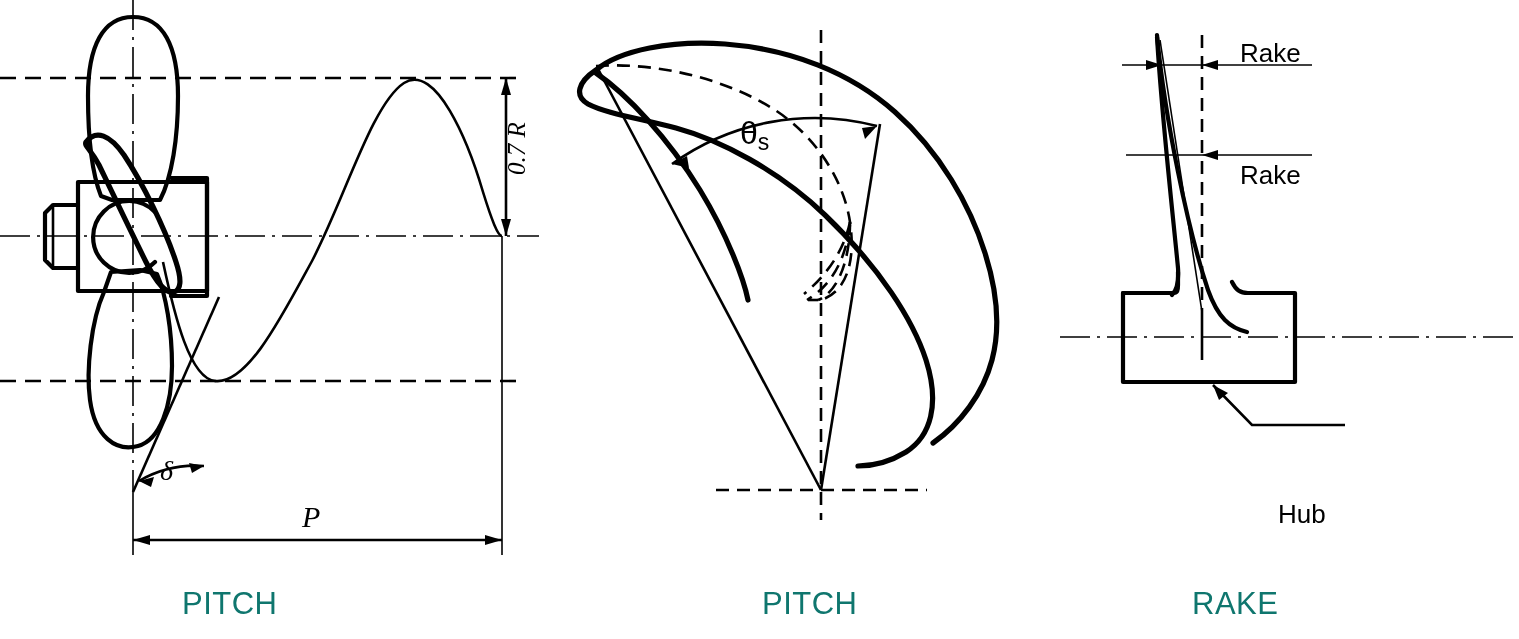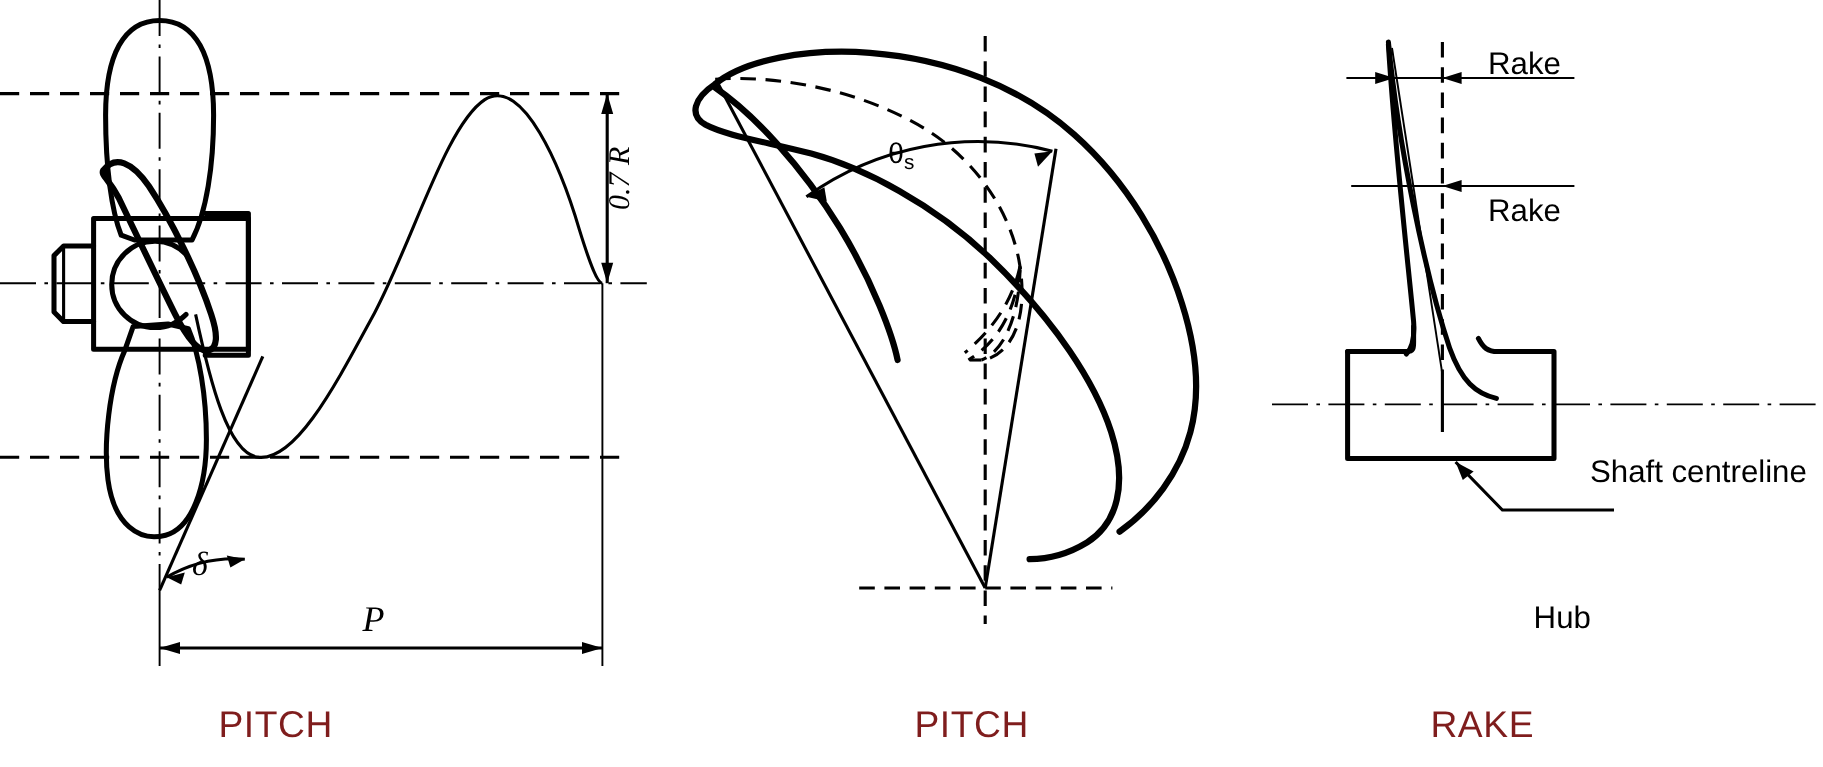--- a/index.html
+++ b/index.html
@@ -29,21 +29,21 @@
   .dash { stroke-dasharray: 16 9; }
   .dash2{ stroke-dasharray: 13 8; }
   .dashdot { stroke-dasharray: 30 7 3 7; }
   .fillnone { fill: none; }
 
   .cap {
     position: absolute;
     font-family: "Liberation Sans", sans-serif;
     font-size: 31px;
     letter-spacing: 0.5px;
-    color: #7f1d1d;
+    color: #0f766e;
     white-space: nowrap;
   }
   .lbl {
     position: absolute;
     font-family: "Liberation Sans", sans-serif;
     font-size: 26px;
     color: #000;
     white-space: nowrap;
   }
   .lbl-italic {
@@ -183,21 +183,21 @@
 
     <path class="ln med" d="M 271 490 L 47 67"></path>
 
     <path class="ln med" d="M 271 490 L 330 124"></path>
 
     <path class="ln med fillnone" d="M 122 164 A 245 245 0 0 1 327 126"></path>
     <polygon points="122,164 137,156 139,168" fill="#000"></polygon>
     <polygon points="327,126 312,128 315,139" fill="#000"></polygon>
   </svg>
 
-  <span class="lbl" style="left:740px; top:115px; font-size:24px;">
+  <span class="lbl" style="left:740px; top:115px; font-size:32px;">
     <span>θ</span><span class="sub">s</span>
   </span>
 
   <span class="cap" style="left:762px; top:586px;">PITCH</span>
 
   <svg width="459" height="600" viewBox="0 0 459 600" style="position:absolute; left:1060px; top:0;">
 
     <path class="ln med dash2" d="M 142 35 L 142 320"></path>
     <path class="ln med" d="M 142 320 L 142 360"></path>
 
@@ -227,19 +227,18 @@
     <polygon points="142,155 158,150 158,160" fill="#000"></polygon>
 
     <path class="ln med" d="M 153 385 L 192 425 L 285 425"></path>
     <polygon points="153,385 168,393 159,400" fill="#000"></polygon>
   </svg>
 
   <span class="lbl" style="left:1240px; top:38px;">Rake</span>
 
   <span class="lbl" style="left:1240px; top:160px;">Rake</span>
 
-  <span class="lbl" style="left:1325px; top:378px;">Shaft centreline</span>
 
   <span class="lbl" style="left:1278px; top:499px;text-align:right;">Hub</span>
 
   <span class="cap" style="left:1192px; top:586px;">RAKE</span>
 
 </div>
 
 </body></html>

